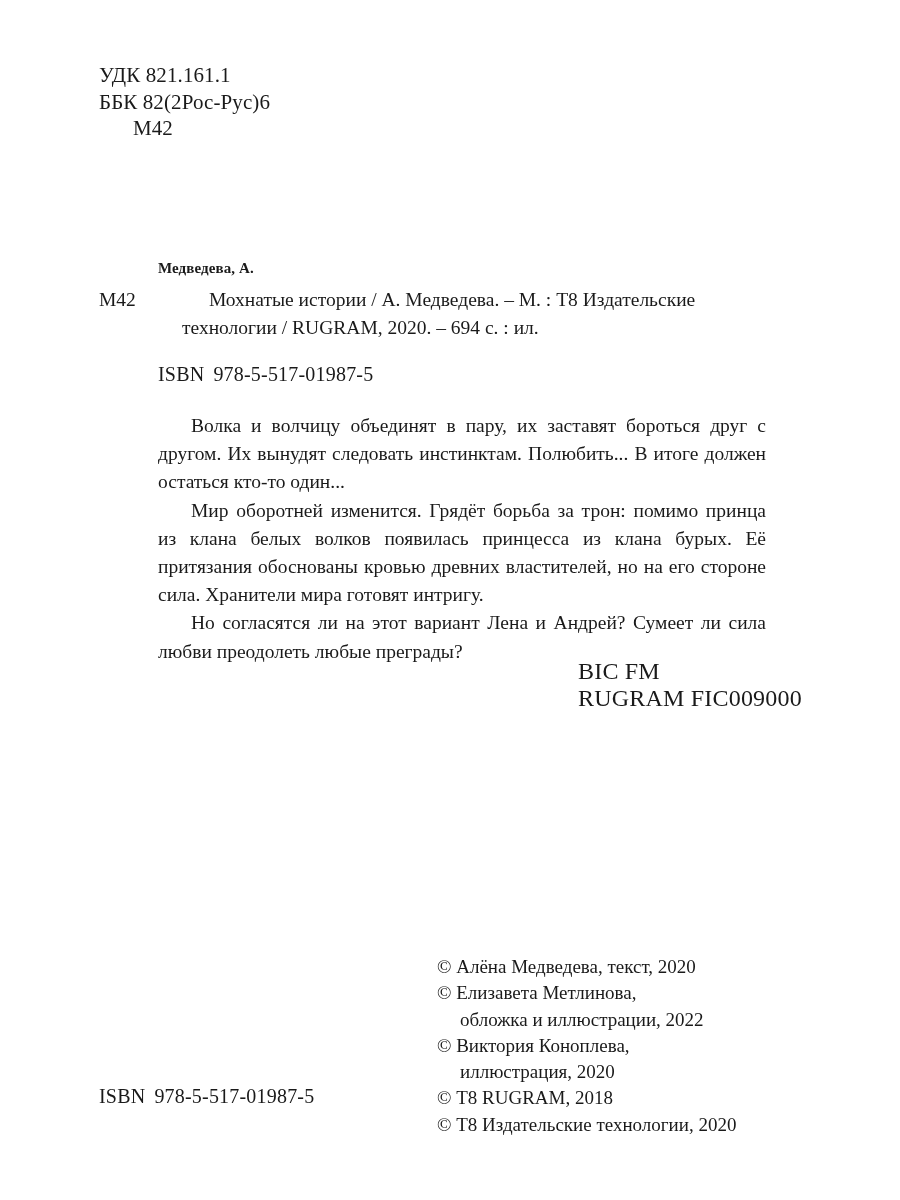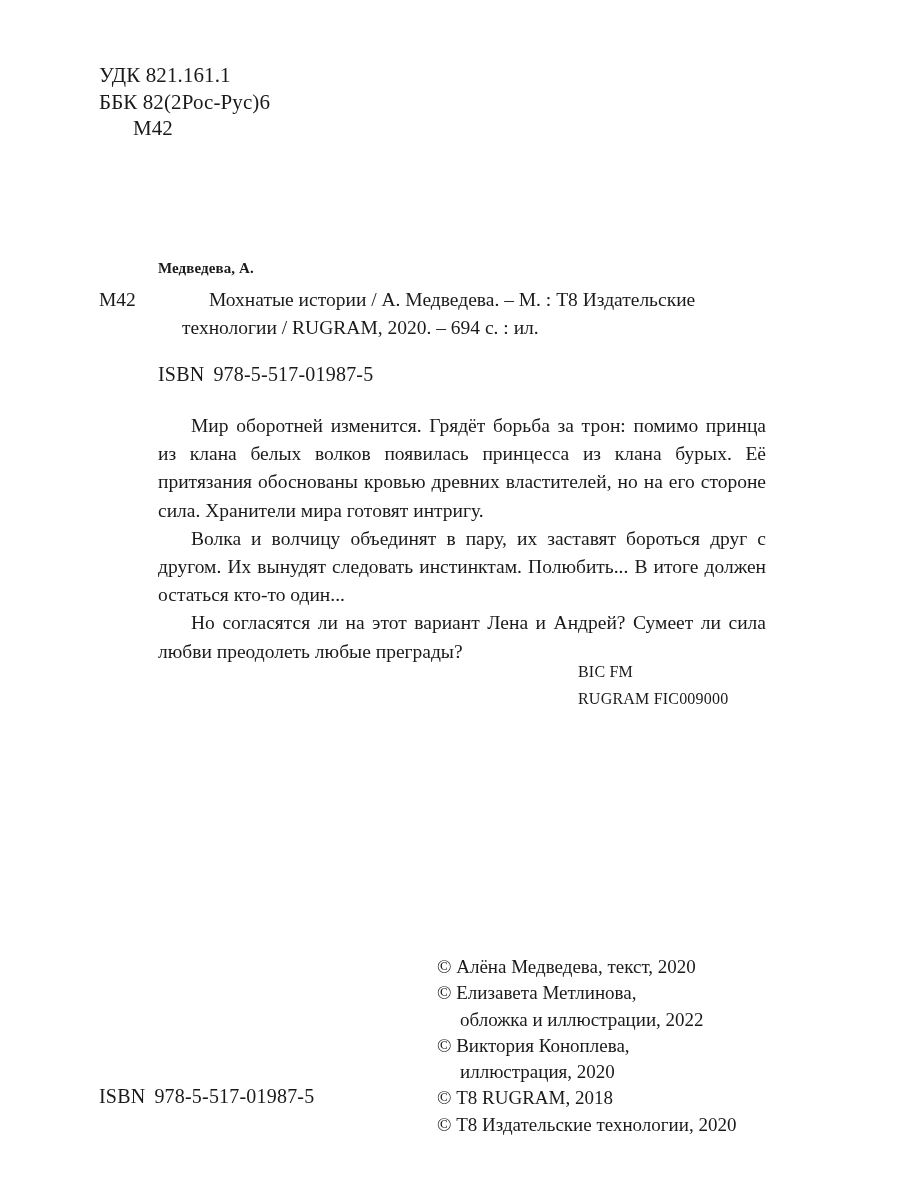--- a/index.html
+++ b/index.html
@@ -95,21 +95,21 @@
   .annotation p {
     margin: 0;
     text-indent: 33px;
   }
 
   
   .codes {
     position: absolute;
     left: 578px;
     top: 658px;
-    font-size: 16px;
+    font-size: 24px;
     line-height: 27px;
     letter-spacing: 0.2px;
   }
 
   
   .copyright {
     position: absolute;
     left: 437px;
     top: 937px;
     font-size: 19px;
@@ -152,22 +152,22 @@
       <span class="record-shelf">М42</span>
       <div class="record-desc">Мохнатые истории / А. Медведева. – М. : Т8 Издательские технологии / RUGRAM, 2020. – 694 с. : ил.</div>
     </div>
   </div>
 
   <div class="isbn-main">
     <span class="isbn-label">ISBN</span><span>978-5-517-01987-5</span>
   </div>
 
   <div class="annotation">
+    <p>Волка и волчицу объединят в пару, их заставят бороться друг с другом. Их вынудят следовать инстинктам. Полюбить... В итоге должен остаться кто-то один...</p>
     <p>Мир оборотней изменится. Грядёт борьба за трон: помимо принца из клана белых волков появилась принцесса из клана бурых. Её притязания обоснованы кровью древних властителей, но на его стороне сила. Хранители мира готовят интригу.</p>
-    <p>Волка и волчицу объединят в пару, их заставят бороться друг с другом. Их вынудят следовать инстинктам. Полюбить... В итоге должен остаться кто-то один...</p>
     <p>Но согласятся ли на этот вариант Лена и Андрей? Сумеет ли сила любви преодолеть любые преграды?</p>
   </div>
 
   <div class="codes">
     <div>BIC FM</div>
     <div>RUGRAM FIC009000</div>
   </div>
 
   <div class="copyright">
     <div class="cr-line">© Алёна Медведева, текст, 2020</div>

